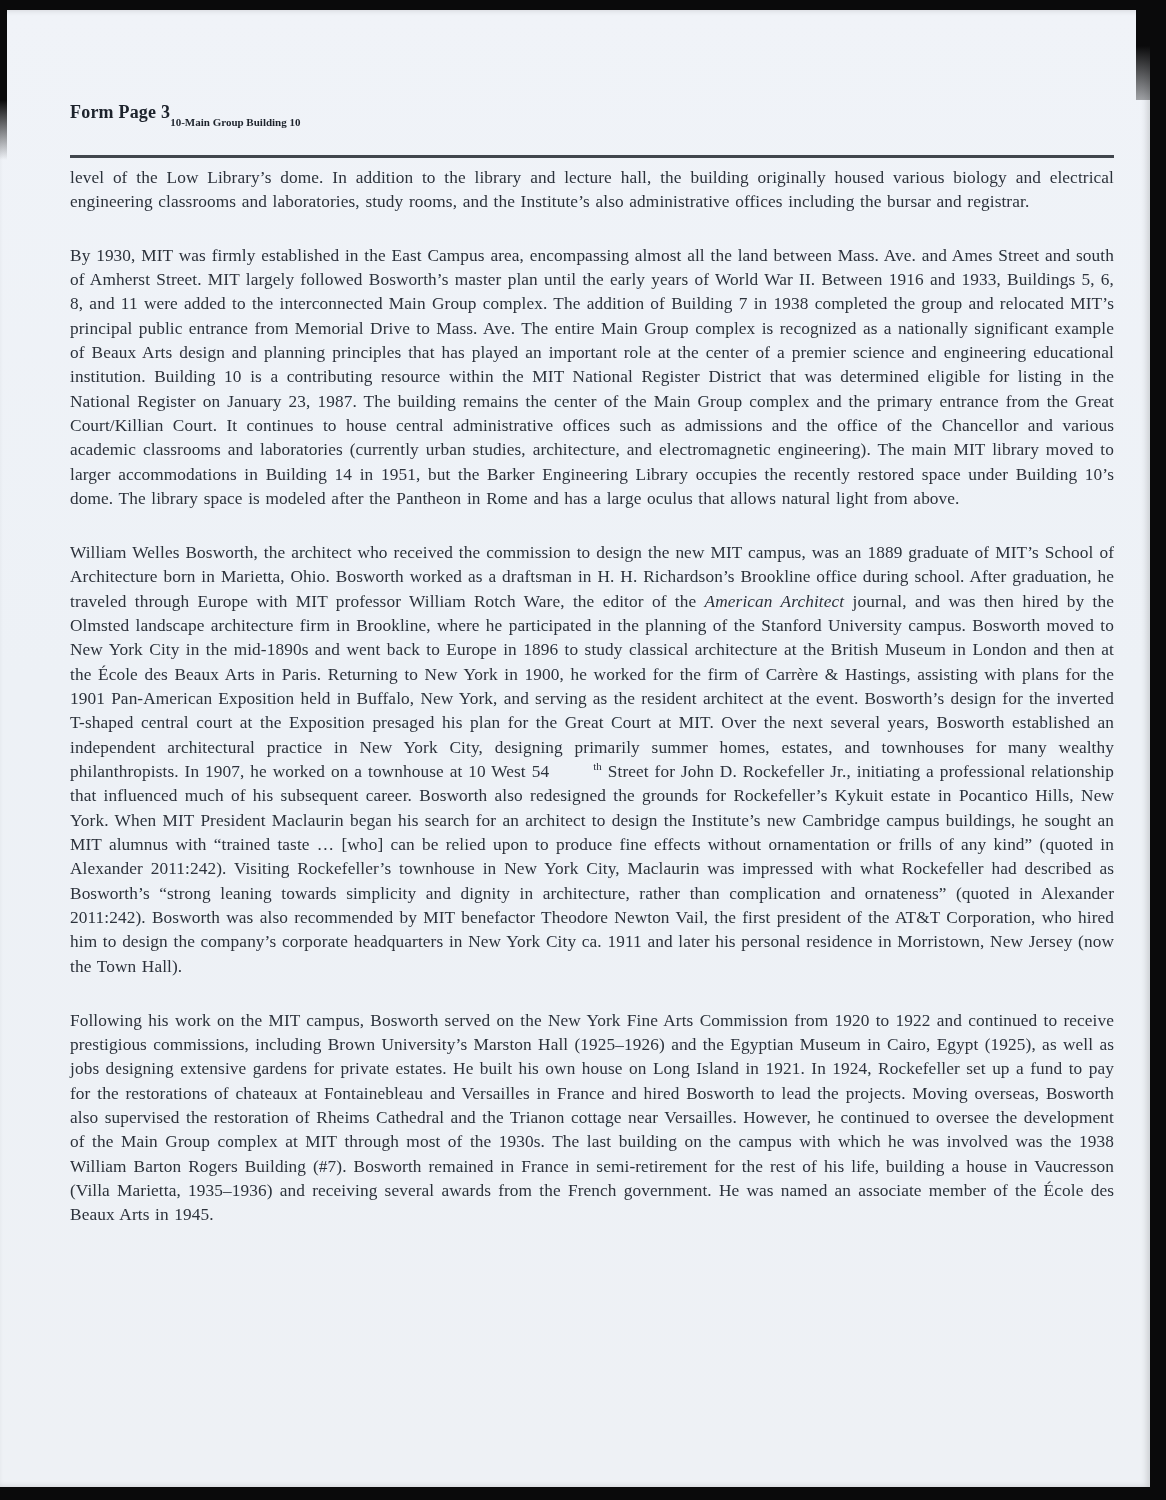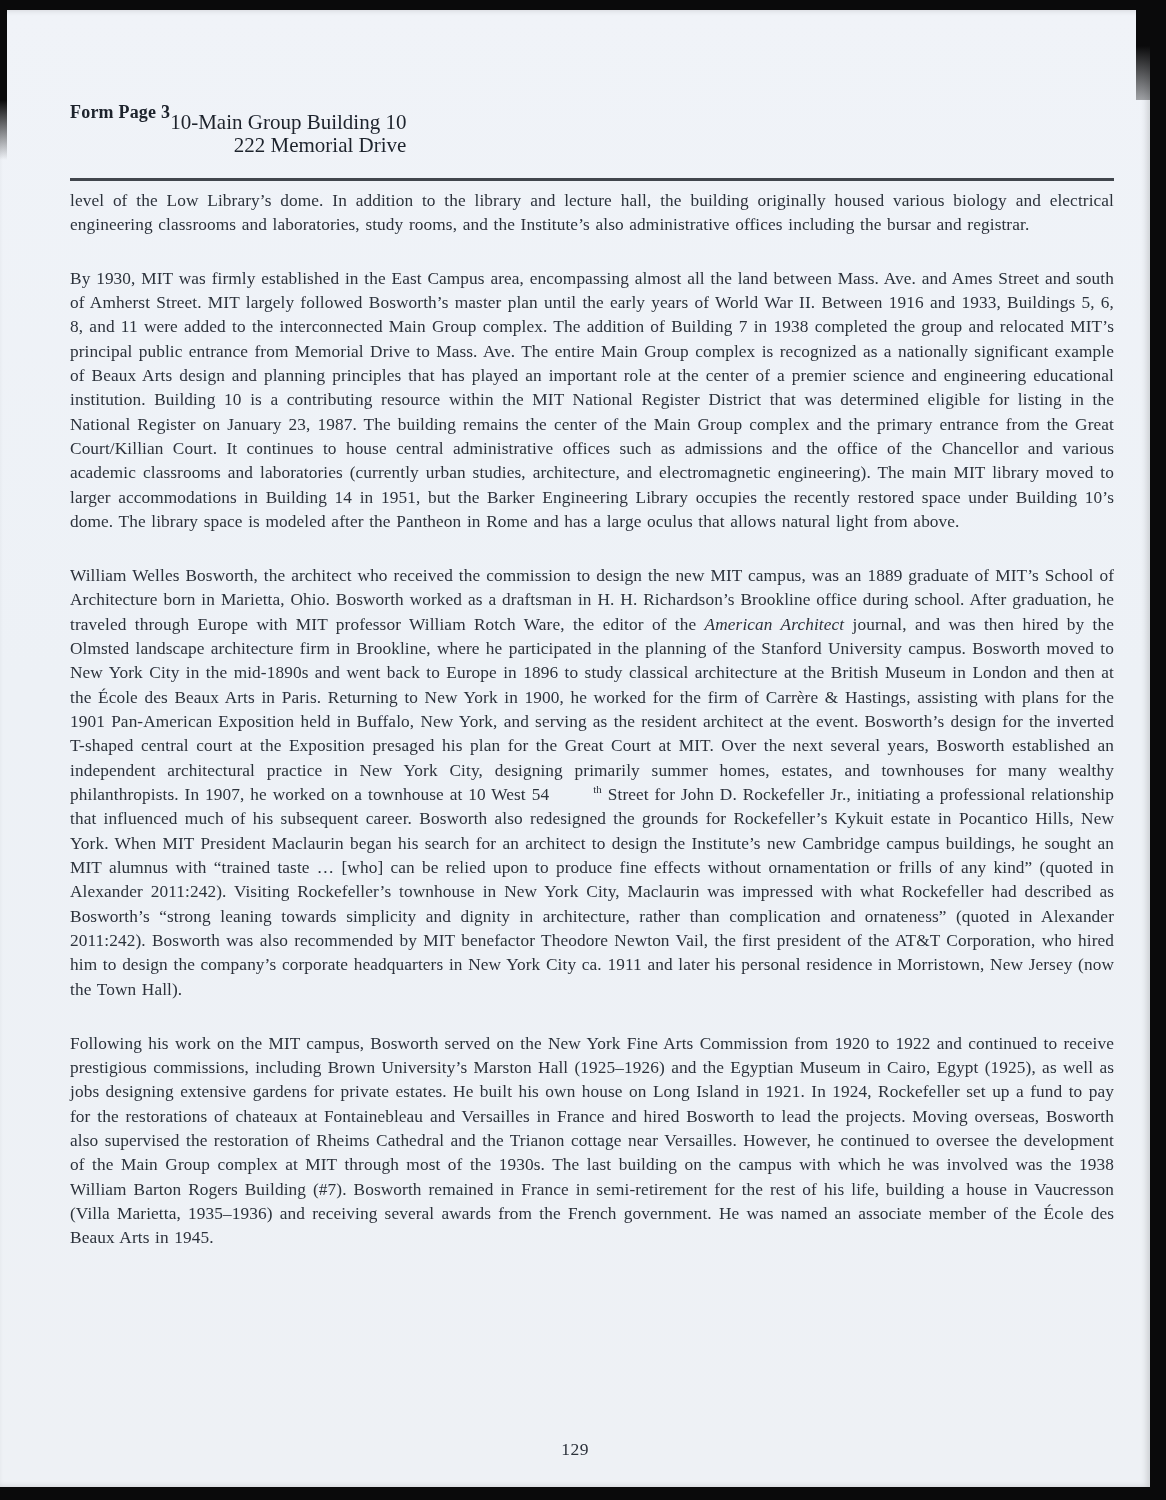--- a/index.html
+++ b/index.html
@@ -40,22 +40,22 @@
     letter-spacing: 0.2px;
   }
   .title-block { text-align: right; }
   .sheet-title {
     font-weight: bold;
     font-size: 20.5px;
     color: #1d232c;
     letter-spacing: 0.2px;
   }
   .sheet-subtitle {
-    font-weight: normal;
-    font-size: 21px;
+    font-weight: bold;
+    font-size: 11px;
     color: #1d232c;
     line-height: 23px;
   }
   .sheet-subtitle.first { margin-top: 9px; }
   .header-rule {
     height: 2.5px;
     background: #41464d;
     margin-top: 21px;
     border: none;
   }
@@ -87,28 +87,26 @@
 <div class="page">
   <div class="edge-wedge-left"></div>
   <div class="edge-corner-tr"></div>
 
   <div class="content">
 
     <div class="header-row">
       <div class="form-page-label">Form Page 3</div>
       <div class="title-block">
         <div class="sheet-subtitle first">10-Main Group Building 10</div>
-        <div class="sheet-subtitle">222 Memorial Drive</div>
       </div>
     </div>
 
     <hr class="header-rule">
 
     <div class="body-text">
       <p><span>level of the Low Library’s dome. In addition to the library and lecture hall, the building originally housed various biology and electrical engineering classrooms and laboratories, study rooms, and the Institute’s also administrative offices including the bursar and registrar.</span></p>
       <p><span>By 1930, MIT was firmly established in the East Campus area, encompassing almost all the land between Mass. Ave. and Ames Street and south of Amherst Street. MIT largely followed Bosworth’s master plan until the early years of World War II. Between 1916 and 1933, Buildings 5, 6, 8, and 11 were added to the interconnected Main Group complex. The addition of Building 7 in 1938 completed the group and relocated MIT’s principal public entrance from Memorial Drive to Mass. Ave. The entire Main Group complex is recognized as a nationally significant example of Beaux Arts design and planning principles that has played an important role at the center of a premier science and engineering educational institution. Building 10 is a contributing resource within the MIT National Register District that was determined eligible for listing in the National Register on January 23, 1987. The building remains the center of the Main Group complex and the primary entrance from the Great Court/Killian Court. It continues to house central administrative offices such as admissions and the office of the Chancellor and various academic classrooms and laboratories (currently urban studies, architecture, and electromagnetic engineering). The main MIT library moved to larger accommodations in Building 14 in 1951, but the Barker Engineering Library occupies the recently restored space under Building 10’s dome.  The library space is modeled after the Pantheon in Rome and has a large oculus that allows natural light from above.</span></p>
       <p><span>William Welles Bosworth, the architect who received the commission to design the new MIT campus, was an 1889 graduate of MIT’s School of Architecture born in Marietta, Ohio. Bosworth worked as a draftsman in H. H. Richardson’s Brookline office during school. After graduation, he traveled through Europe with MIT professor William Rotch Ware, the editor of the </span><i>American Architect</i><span> journal, and was then hired by the Olmsted landscape architecture firm in Brookline, where he participated in the planning of the Stanford University campus. Bosworth moved to New York City in the mid-1890s and went back to Europe in 1896 to study classical architecture at the British Museum in London and then at the École des Beaux Arts in Paris. Returning to New York in 1900, he worked for the firm of Carrère &amp; Hastings, assisting with plans for the 1901 Pan-American Exposition held in Buffalo, New York, and serving as the resident architect at the event. Bosworth’s design for the inverted T-shaped central court at the Exposition presaged his plan for the Great Court at MIT. Over the next several years, Bosworth established an independent architectural practice in New York City, designing primarily summer homes, estates, and townhouses for many wealthy philanthropists. In 1907, he worked on a townhouse at 10 West 54</span><sup>th</sup><span> Street for John D. Rockefeller Jr., initiating a professional relationship that influenced much of his subsequent career. Bosworth also redesigned the grounds for Rockefeller’s Kykuit estate in Pocantico Hills, New York. When MIT President Maclaurin began his search for an architect to design the Institute’s new Cambridge campus buildings, he sought an MIT alumnus with “trained taste … [who] can be relied upon to produce fine effects without ornamentation or frills of any kind” (quoted in Alexander 2011:242). Visiting Rockefeller’s townhouse in New York City, Maclaurin was impressed with what Rockefeller had described as Bosworth’s “strong leaning towards simplicity and dignity in architecture, rather than complication and ornateness” (quoted in Alexander 2011:242). Bosworth was also recommended by MIT benefactor Theodore Newton Vail, the first president of the AT&amp;T Corporation, who hired him to design the company’s corporate headquarters in New York City ca. 1911 and later his personal residence in Morristown, New Jersey (now the Town Hall).</span></p>
       <p><span>Following his work on the MIT campus, Bosworth served on the New York Fine Arts Commission from 1920 to 1922 and continued to receive prestigious commissions, including Brown University’s Marston Hall (1925–1926) and the Egyptian Museum in Cairo, Egypt (1925), as well as jobs designing extensive gardens for private estates. He built his own house on Long Island in 1921. In 1924, Rockefeller set up a fund to pay for the restorations of chateaux at Fontainebleau and Versailles in France and hired Bosworth to lead the projects. Moving overseas, Bosworth also supervised the restoration of Rheims Cathedral and the Trianon cottage near Versailles. However, he continued to oversee the development of the Main Group complex at MIT through most of the 1930s. The last building on the campus with which he was involved was the 1938 William Barton Rogers Building (#7). Bosworth remained in France in semi-retirement for the rest of his life, building a house in Vaucresson (Villa Marietta, 1935–1936) and receiving several awards from the French government. He was named an associate member of the École des Beaux Arts in 1945.</span></p>
     </div>
   </div>
 
-  <div class="page-number">129</div>
 </div>
 
 </body></html>

